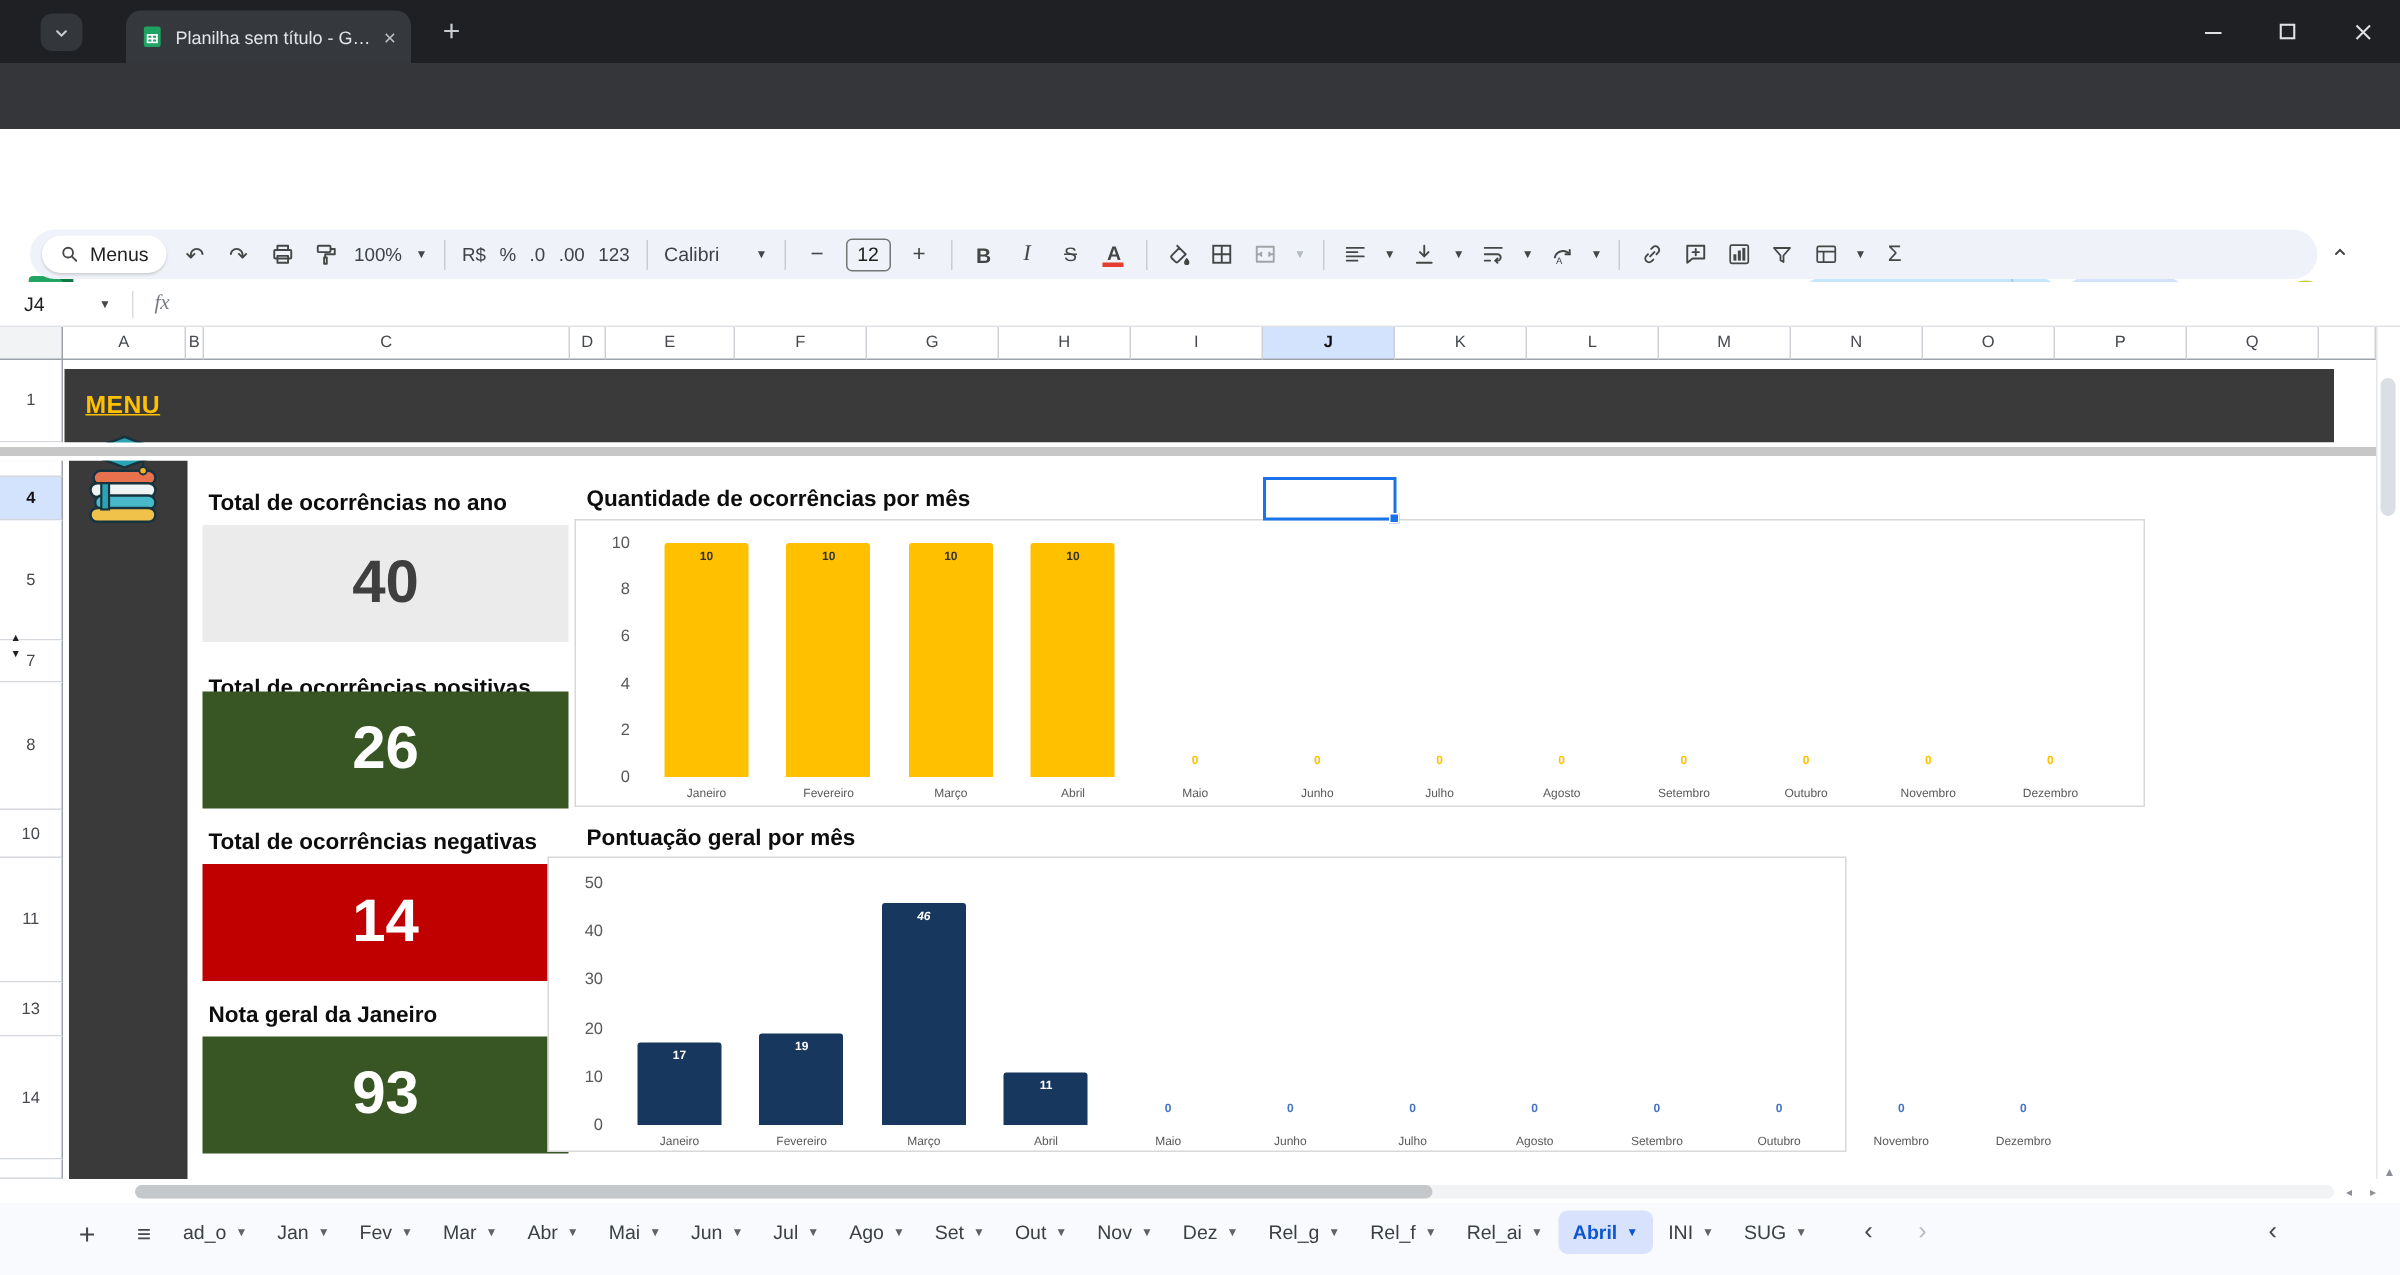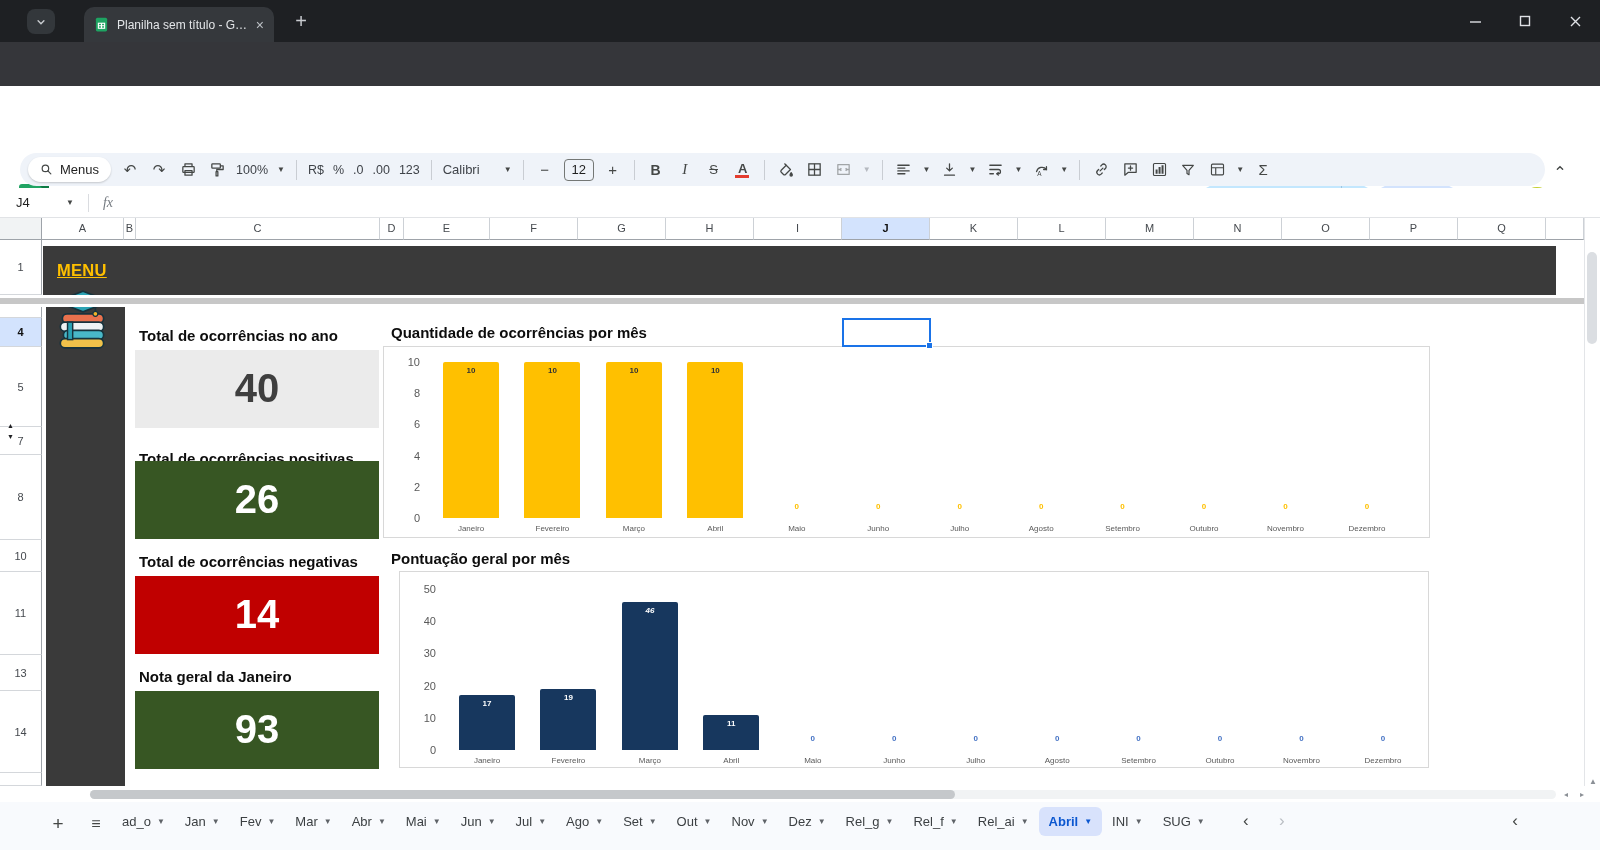--- a/index.html
+++ b/index.html
@@ -541,21 +541,21 @@
           <div class="cat-label" style="left: 697.6px; top: 177px;">Setembro</div>
           <div class="val-label" style="left: 718.6px; top: 155px; color: rgb(255, 192, 0);">0</div>
           <div class="cat-label" style="left: 779.05px; top: 177px;">Outubro</div>
           <div class="val-label" style="left: 800.05px; top: 155px; color: rgb(255, 192, 0);">0</div>
           <div class="cat-label" style="left: 860.5px; top: 177px;">Novembro</div>
           <div class="val-label" style="left: 881.5px; top: 155px; color: rgb(255, 192, 0);">0</div>
           <div class="cat-label" style="left: 941.95px; top: 177px;">Dezembro</div>
           <div class="val-label" style="left: 962.95px; top: 155px; color: rgb(255, 192, 0);">0</div>
         </div>
         <div class="chart-title" style="top: 310px;">Pontuação geral por mês</div>
-        <div class="chart-box" style="left: 357px; top: 331px; width: 1030px; height: 197px;">
+        <div class="chart-box" style="left: 323px; top: 331px; width: 866px; height: 197px;">
           <div class="ytick" style="top: 11px;">50</div>
           <div class="ytick" style="top: 43.2px;">40</div>
           <div class="ytick" style="top: 75.4px;">30</div>
           <div class="ytick" style="top: 107.6px;">20</div>
           <div class="ytick" style="top: 139.8px;">10</div>
           <div class="ytick" style="top: 172px;">0</div>
           <div class="cat-label" style="left: 46px; top: 184px;">Janeiro</div>
           <div class="bar" style="left: 59px; top: 123.26px; height: 54.74px; background: rgb(23, 55, 94);"></div>
           <div class="val-label" style="left: 67px; top: 127.26px; color: rgb(255, 255, 255);">17</div>
           <div class="cat-label" style="left: 127.45px; top: 184px;">Fevereiro</div>

